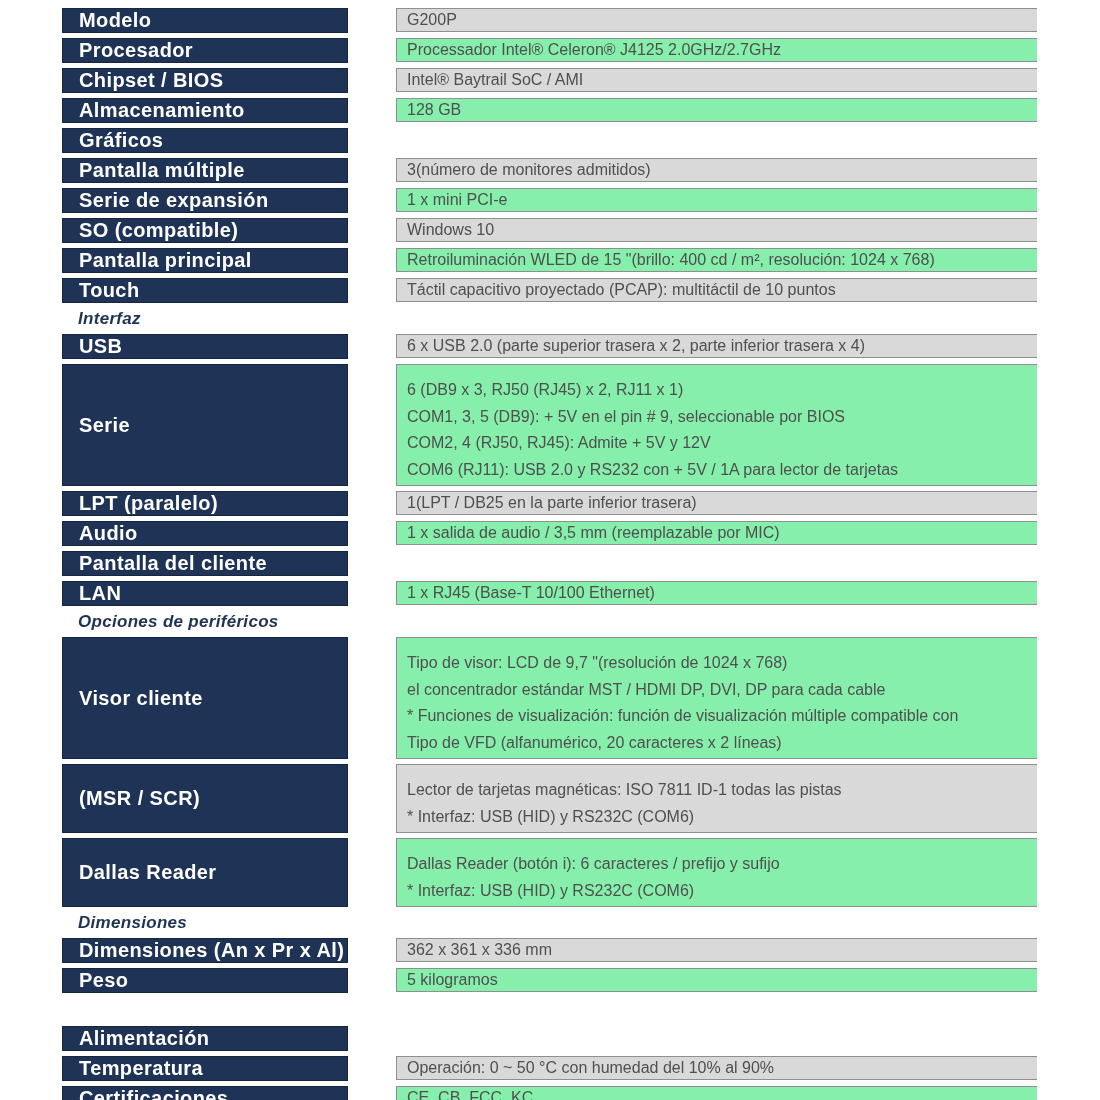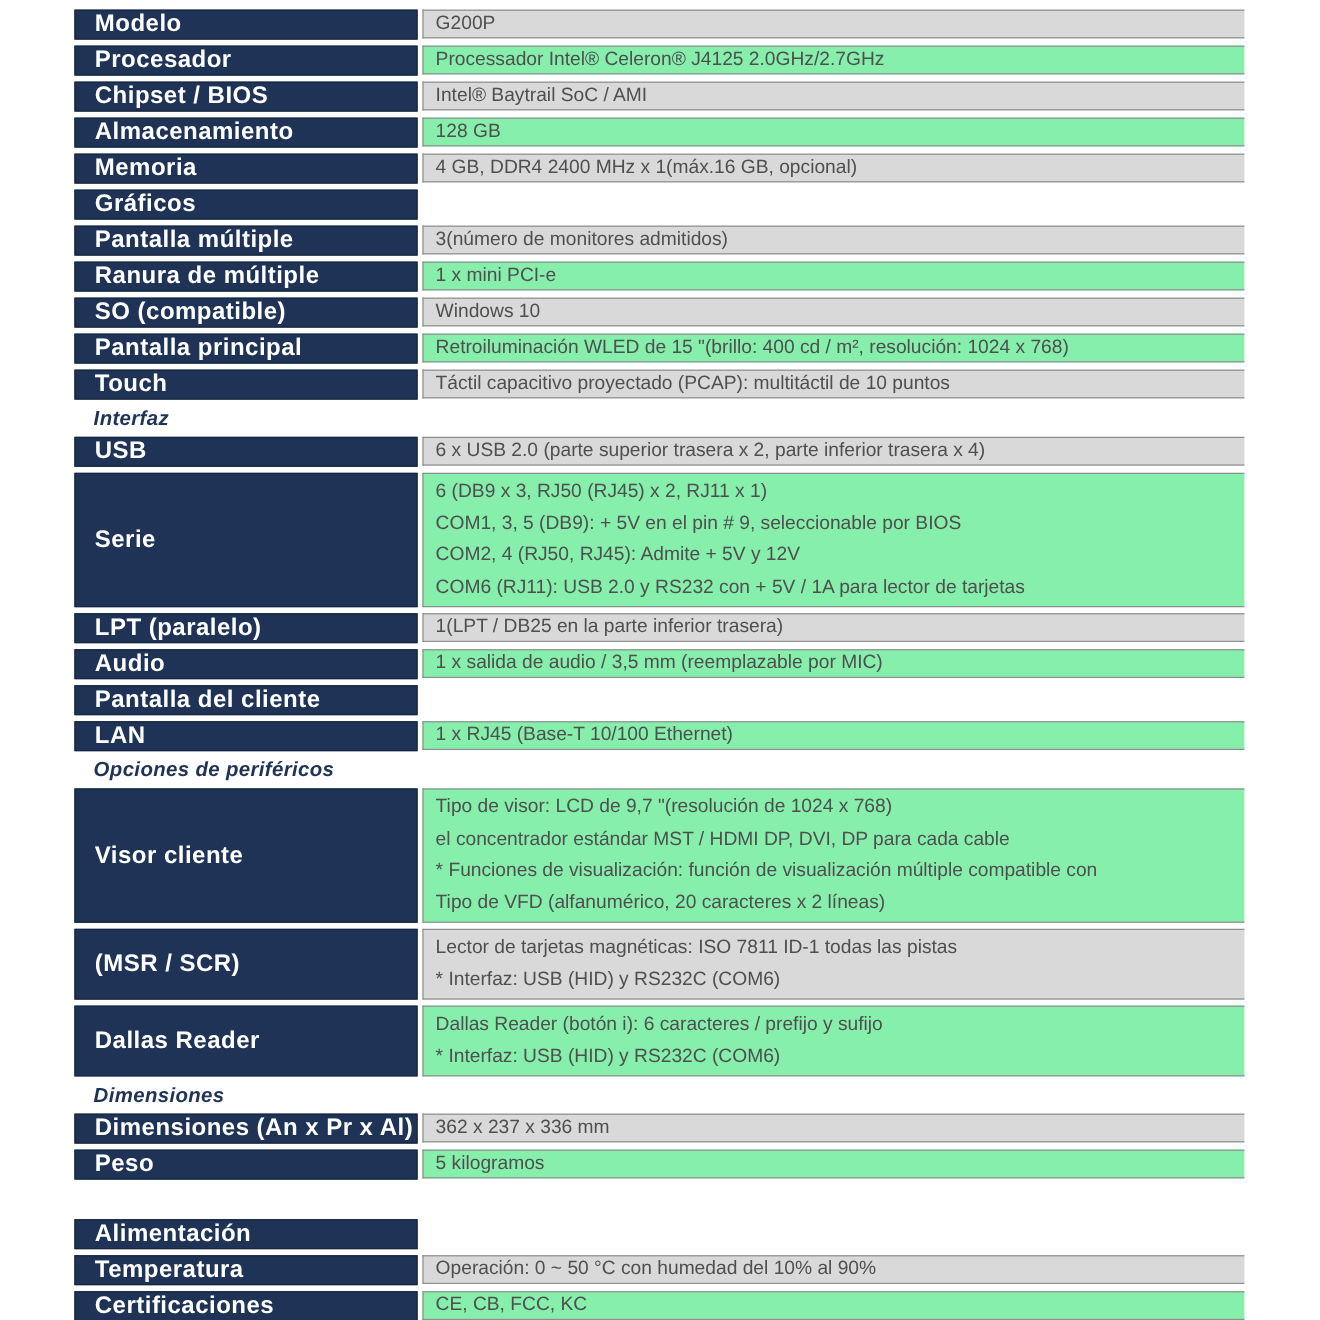--- a/index.html
+++ b/index.html
@@ -41,30 +41,31 @@
     border: 1px solid var(--navy-border, #16263f);
   }
   .value {
     flex: 1;
     box-sizing: border-box;
     border: 1px solid var(--cell-border, #8f8f8f);
     border-right: none;
     color: var(--value-text, #4f4f4f);
     font-size: 16px;
     padding: 0 10px;
+    margin-left: 44px;
   }
   .value.gray { background: var(--cell-gray, #d9d9d9); }
   .value.white { background: #86efac; }
   .value.single {
     height: 24px;
     display: flex;
     align-items: center;
   }
   .value.multi {
-    padding-top: 2px;
+    padding-top: 12px;
     padding-bottom: 2px;
   }
   .value.multi .line { line-height: 26.5px; }
   .section {
     color: var(--navy, #1e3356);
     font-weight: bold;
     font-size: 17px;
     letter-spacing: 0.3px;
     padding-left: 16px;
     height: 22px;
@@ -97,36 +98,30 @@
         <div class="line">Intel® Baytrail SoC / AMI</div>
       </div>
     </div>
     <div class="row">
       <div class="label">Almacenamiento</div>
       <div class="value white single">
         <div class="line">128 GB</div>
       </div>
     </div>
     <div class="row">
-      <div class="label">Memoria</div>
-      <div class="value gray single">
-        <div class="line">4 GB, DDR4 2400 MHz x 1(máx.16 GB, opcional)</div>
-      </div>
-    </div>
-    <div class="row">
       <div class="label">Gráficos</div>
     </div>
     <div class="row">
       <div class="label">Pantalla múltiple</div>
       <div class="value gray single">
         <div class="line">3(número de monitores admitidos)</div>
       </div>
     </div>
     <div class="row">
-      <div class="label">Ranura de múltiple</div>
+      <div class="label">Serie de expansión</div>
       <div class="value white single">
         <div class="line">1 x mini PCI-e</div>
       </div>
     </div>
     <div class="row">
       <div class="label">SO (compatible)</div>
       <div class="value gray single">
         <div class="line">Windows 10</div>
       </div>
     </div>
@@ -200,21 +195,21 @@
       <div class="label">Dallas Reader</div>
       <div class="value white multi">
         <div class="line">Dallas Reader (botón i): 6 caracteres / prefijo y sufijo</div>
         <div class="line">* Interfaz: USB (HID) y RS232C (COM6)</div>
       </div>
     </div>
     <div class="section">Dimensiones</div>
     <div class="row">
       <div class="label">Dimensiones (An x Pr x Al)</div>
       <div class="value gray single">
-        <div class="line">362 x 237 x 336 mm</div>
+        <div class="line">362 x 361 x 336 mm</div>
       </div>
     </div>
     <div class="row">
       <div class="label">Peso</div>
       <div class="value white single">
         <div class="line">5 kilogramos</div>
       </div>
     </div>
     <div class="spacer"></div>
     <div class="row">

